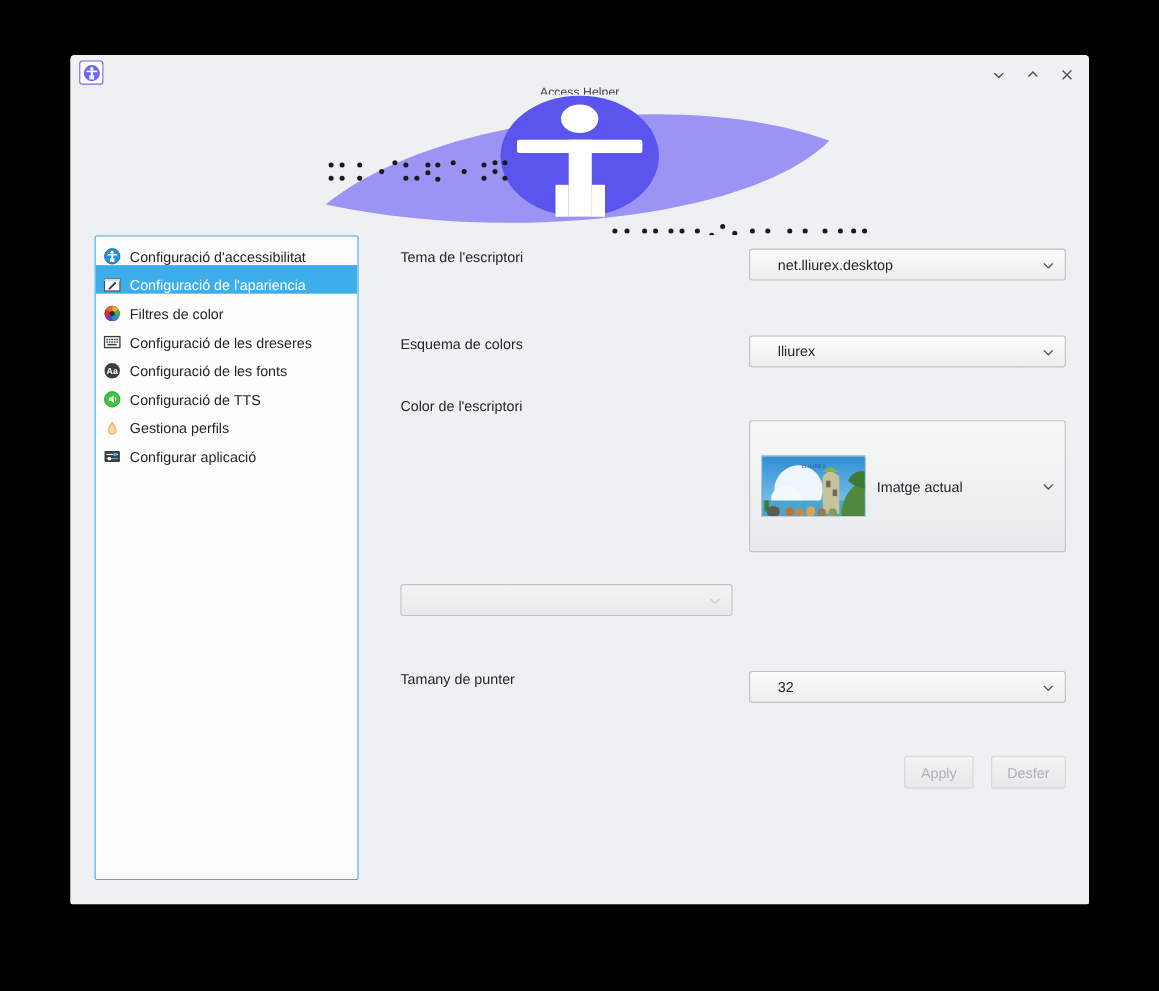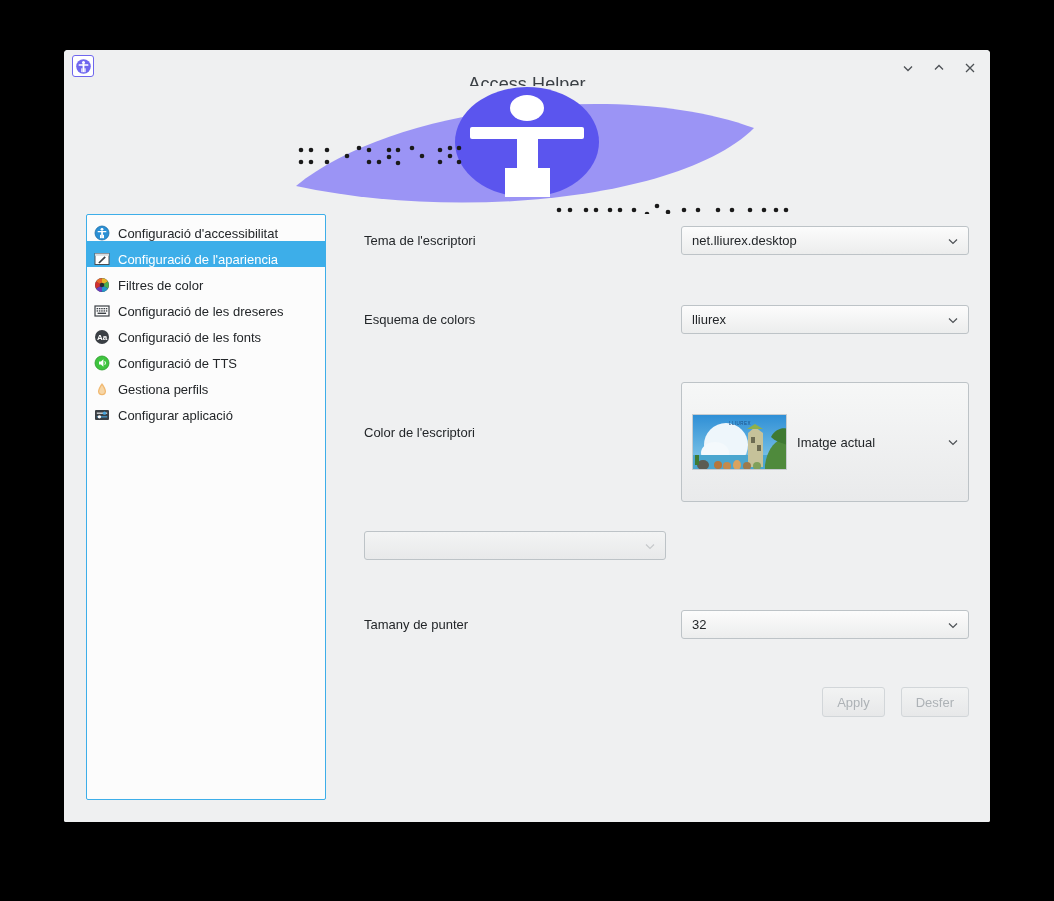--- a/index.html
+++ b/index.html
@@ -34,21 +34,21 @@
     left: 8px; top: 5px;
     width: 22px; height: 22px;
     border: 1px solid #6f67ee;
     border-radius: 3px;
     background: #ffffff;
     display: flex; align-items: center; justify-content: center;
   }
   #titlebar .title {
     flex: 1;
     text-align: center;
-    font-size: 18px;
+    font-size: 11px;
     color: #3b4045;
     letter-spacing: 0.1px;
     margin-top: 32px;
   }
   #winbtns {
     position: absolute;
     right: 10px; top: 0;
     height: 36px;
     display: flex; align-items: center; gap: 11px;
   }
@@ -109,42 +109,42 @@
   #form {
     position: absolute;
     left: 300px; top: 0;
     width: 605px; height: 586px;
   }
   .row {
     position: absolute;
     left: 0;
     width: 605px;
     display: flex;
-    align-items: center;
+    align-items: flex-start;
     gap: 32px;
   }
   .row .flabel {
     width: 300px;
     font-size: 13px;
     color: #232629;
   }
   .combo {
     width: 302px;
     height: 29px;
     background: linear-gradient(#fcfcfc, #eceded);
     border: 1px solid #bdc3c7;
     border-radius: 3px;
     display: flex;
     align-items: center;
     padding: 0 8px 0 10px;
     font-size: 13px;
     color: #232629;
     cursor: default;
   }
-  .combo .cval { flex: 1; white-space: nowrap; overflow: hidden; }
+  .combo .cval { flex: 1; white-space: nowrap; overflow: hidden; margin-left: 15px; }
   .combo.disabled {
     background: linear-gradient(#f3f4f4, #e8e9ea);
     color: #9ba0a5;
   }
   .combo.disabled .chev { opacity: 0.4; }
   .chev { width: 14px; height: 14px; flex: 0 0 14px; }
 
   
   .combo-img {
     width: 302px;

